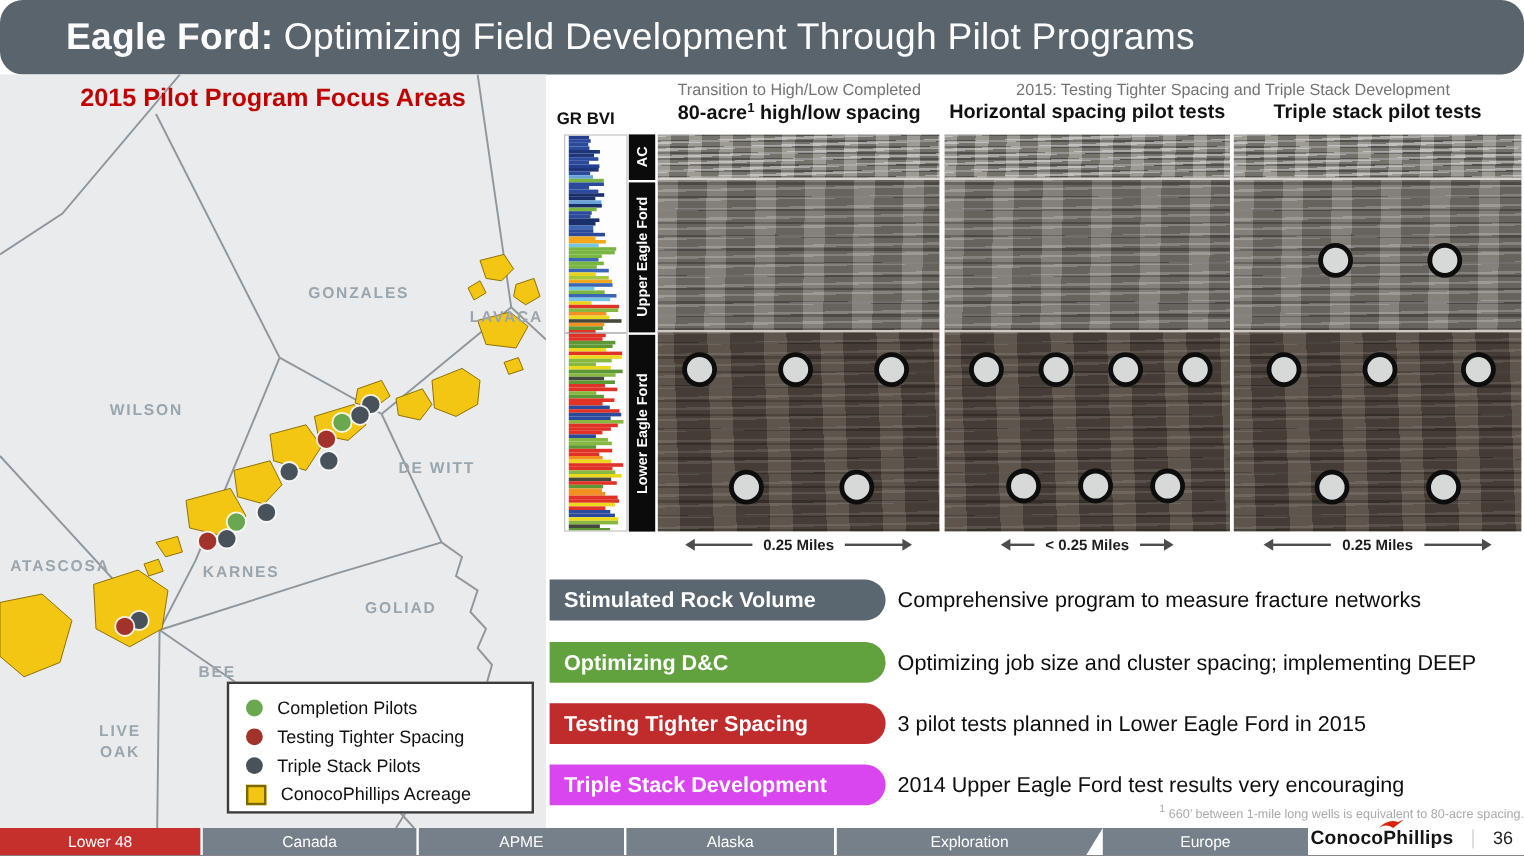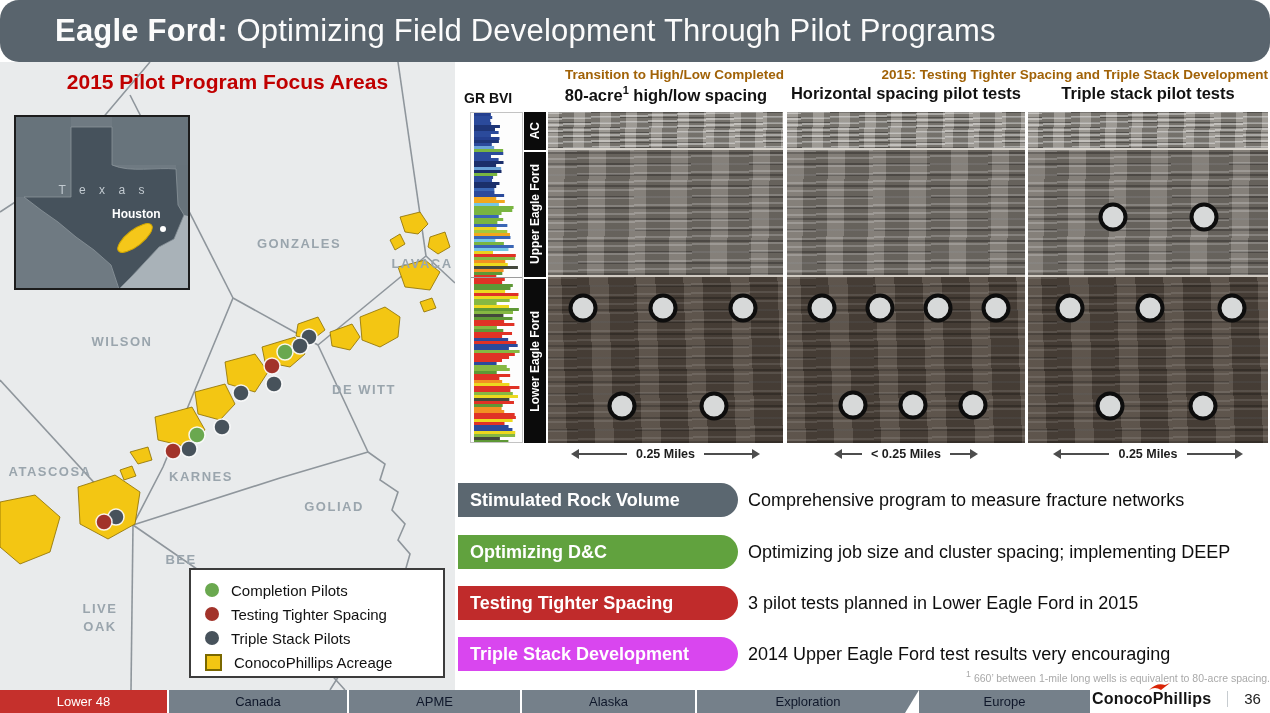--- a/index.html
+++ b/index.html
@@ -21,21 +21,21 @@
   .inset-texas-label{position:absolute;left:0;top:66px;width:176px;text-align:center;
         color:#c2cad0;font-size:12px;letter-spacing:5px;}
   .inset-city{position:absolute;left:96px;top:90px;color:#fff;font-weight:bold;font-size:12px;}
   
   .legend{position:absolute;left:189px;top:506px;width:256px;height:110px;background:#fff;
           border:2px solid #3c3c3c;box-sizing:border-box;padding:8px 0 0 14px;}
   .lg-item{display:flex;align-items:center;height:24px;font-size:15px;color:#111;}
   .lg-swatch{width:14px;height:14px;border-radius:50%;margin-right:12px;flex:0 0 auto;}
   .lg-swatch.square{border-radius:0;border:2px solid #7a6800;width:13px;height:13px;}
   
-  .red-cap{position:absolute;color:#a16207;font-weight:bold;font-size:13.5px;text-align:right;}
+  .red-cap{position:absolute;color:#737373;font-weight:normal;font-size:13.5px;text-align:center;}
   .blk-cap{position:absolute;color:#111;font-weight:bold;font-size:16.5px;text-align:center;white-space:nowrap;}
   .grbvi{position:absolute;left:464px;top:90px;width:62px;color:#111;font-weight:bold;font-size:14px;}
   .log{position:absolute;left:470px;top:112px;width:53px;height:331px;background:#fdfdfd;
        border:1px solid #c3c3c3;box-sizing:border-box;overflow:hidden;}
   .log .zline{position:absolute;left:0;width:100%;height:1px;background:#9a9a9a;}
   .zonestrip{position:absolute;left:524px;top:112px;width:22px;height:331px;}
   .zone-cell{position:absolute;left:0;width:22px;background:#0b0b0b;display:flex;
              align-items:center;justify-content:center;}
   .zone-cell span{writing-mode:vertical-rl;transform:rotate(180deg);color:#fff;
                   font-weight:bold;font-size:12px;white-space:nowrap;}
@@ -66,21 +66,21 @@
                 border-left:8px solid #4d4d4d;border-right:none;}
   
   .banner-pill{position:absolute;left:458px;width:280px;height:34px;border-radius:0 17px 17px 0;
         color:#fff;font-weight:bold;font-size:18px;line-height:34px;padding-left:12px;
         box-sizing:border-box;white-space:nowrap;}
   .banner-desc{position:absolute;left:748px;height:34px;line-height:34px;color:#0e0e0e;
         font-size:18px;white-space:nowrap;}
   .footnote{position:absolute;right:0;top:669px;color:#a9a9a9;font-size:10.5px;}
   
   .footer{position:absolute;left:0;top:690px;width:1270px;height:17px;background:#fff;display:flex;}
-  .tab{height:23px;background:#75808a;color:#0f172a;font-size:13px;display:flex;
+  .tab{height:23px;background:#75808a;color:#ffffff;font-size:13px;display:flex;
        align-items:center;justify-content:center;margin-right:2px;flex:0 0 auto;}
   .tab.active{background:#c5302c;color:#fff;}
   .tab.slant{clip-path:polygon(0 0,100% 0,calc(100% - 14px) 100%,0 100%);margin-right:0;}
   .logo-area{flex:1;display:flex;align-items:center;justify-content:flex-end;gap:16px;
              padding-right:20px;background:#fff;}
   .logo{position:relative;font-weight:bold;font-size:16px;color:#141414;letter-spacing:.2px;}
   .logo svg{position:absolute;left:56px;top:-8px;}
   .pgdiv{width:1px;height:16px;background:#c7ccd0;}
   .pageno{font-size:15px;color:#222;}
 </style>
@@ -142,34 +142,20 @@
         <circle cx="241" cy="331" r="8" fill="#47525b" stroke="rgba(255,255,255,.9)" stroke-width="1.5"></circle>
         <circle cx="222" cy="365" r="8" fill="#47525b" stroke="rgba(255,255,255,.9)" stroke-width="1.5"></circle>
         <circle cx="197" cy="373" r="8" fill="#6aa84f" stroke="rgba(255,255,255,.9)" stroke-width="1.5"></circle>
         <circle cx="189" cy="387" r="8" fill="#47525b" stroke="rgba(255,255,255,.9)" stroke-width="1.5"></circle>
         <circle cx="173" cy="389" r="8" fill="#a2332a" stroke="rgba(255,255,255,.9)" stroke-width="1.5"></circle>
         <circle cx="116" cy="455" r="8" fill="#47525b" stroke="rgba(255,255,255,.9)" stroke-width="1.5"></circle>
         <circle cx="104" cy="460" r="8" fill="#a2332a" stroke="rgba(255,255,255,.9)" stroke-width="1.5"></circle>
       </svg>
     <div class="map-title">2015 Pilot Program Focus Areas</div>
 
-    <div class="inset">
-      <svg width="176" height="175" viewBox="0 0 176 175">
-        <rect x="0" y="0" width="176" height="175" fill="#6f7a82"></rect>
-        <rect x="0" y="0" width="55" height="80" fill="#67737b"></rect>
-        <rect x="96" y="0" width="80" height="48" fill="#68747c"></rect>
-        <rect x="160" y="48" width="16" height="60" fill="#67737b"></rect>
-        <polygon points="103,172 115,160 143,130 158,122 168,98 176,100 176,175 100,175" fill="#a9b2b8"></polygon>
-        <path d="M 55,10 L 96,10 L 96,48 C 115,56 140,50 160,52 L 162,88 L 168,98 L 158,122 L 143,130 L 115,160 L 103,172 L 95,148 L 78,133 L 60,120 L 42,105 L 25,93 L 8,80 L 55,80 Z" fill="#46525c" stroke="#8a949b" stroke-width="0.8"></path>
-        <ellipse cx="119" cy="121" rx="21" ry="8" fill="#f5c71a" stroke="#d4a900" stroke-width="1" transform="rotate(-38 119 121)"></ellipse>
-        <circle cx="147" cy="112" r="3" fill="#ffffff"></circle>
-      </svg>
-      <div class="inset-texas-label">T e x a s</div>
-      <div class="inset-city">Houston</div>
-    </div>
 
     <div class="legend" id="legend">
         <div class="lg-item">
           <span class="lg-swatch" style="background: rgb(106, 168, 79);"></span>
           <span>Completion Pilots</span>
         </div>
         <div class="lg-item">
           <span class="lg-swatch" style="background: rgb(162, 51, 42);"></span>
           <span>Testing Tighter Spacing</span>
         </div>

